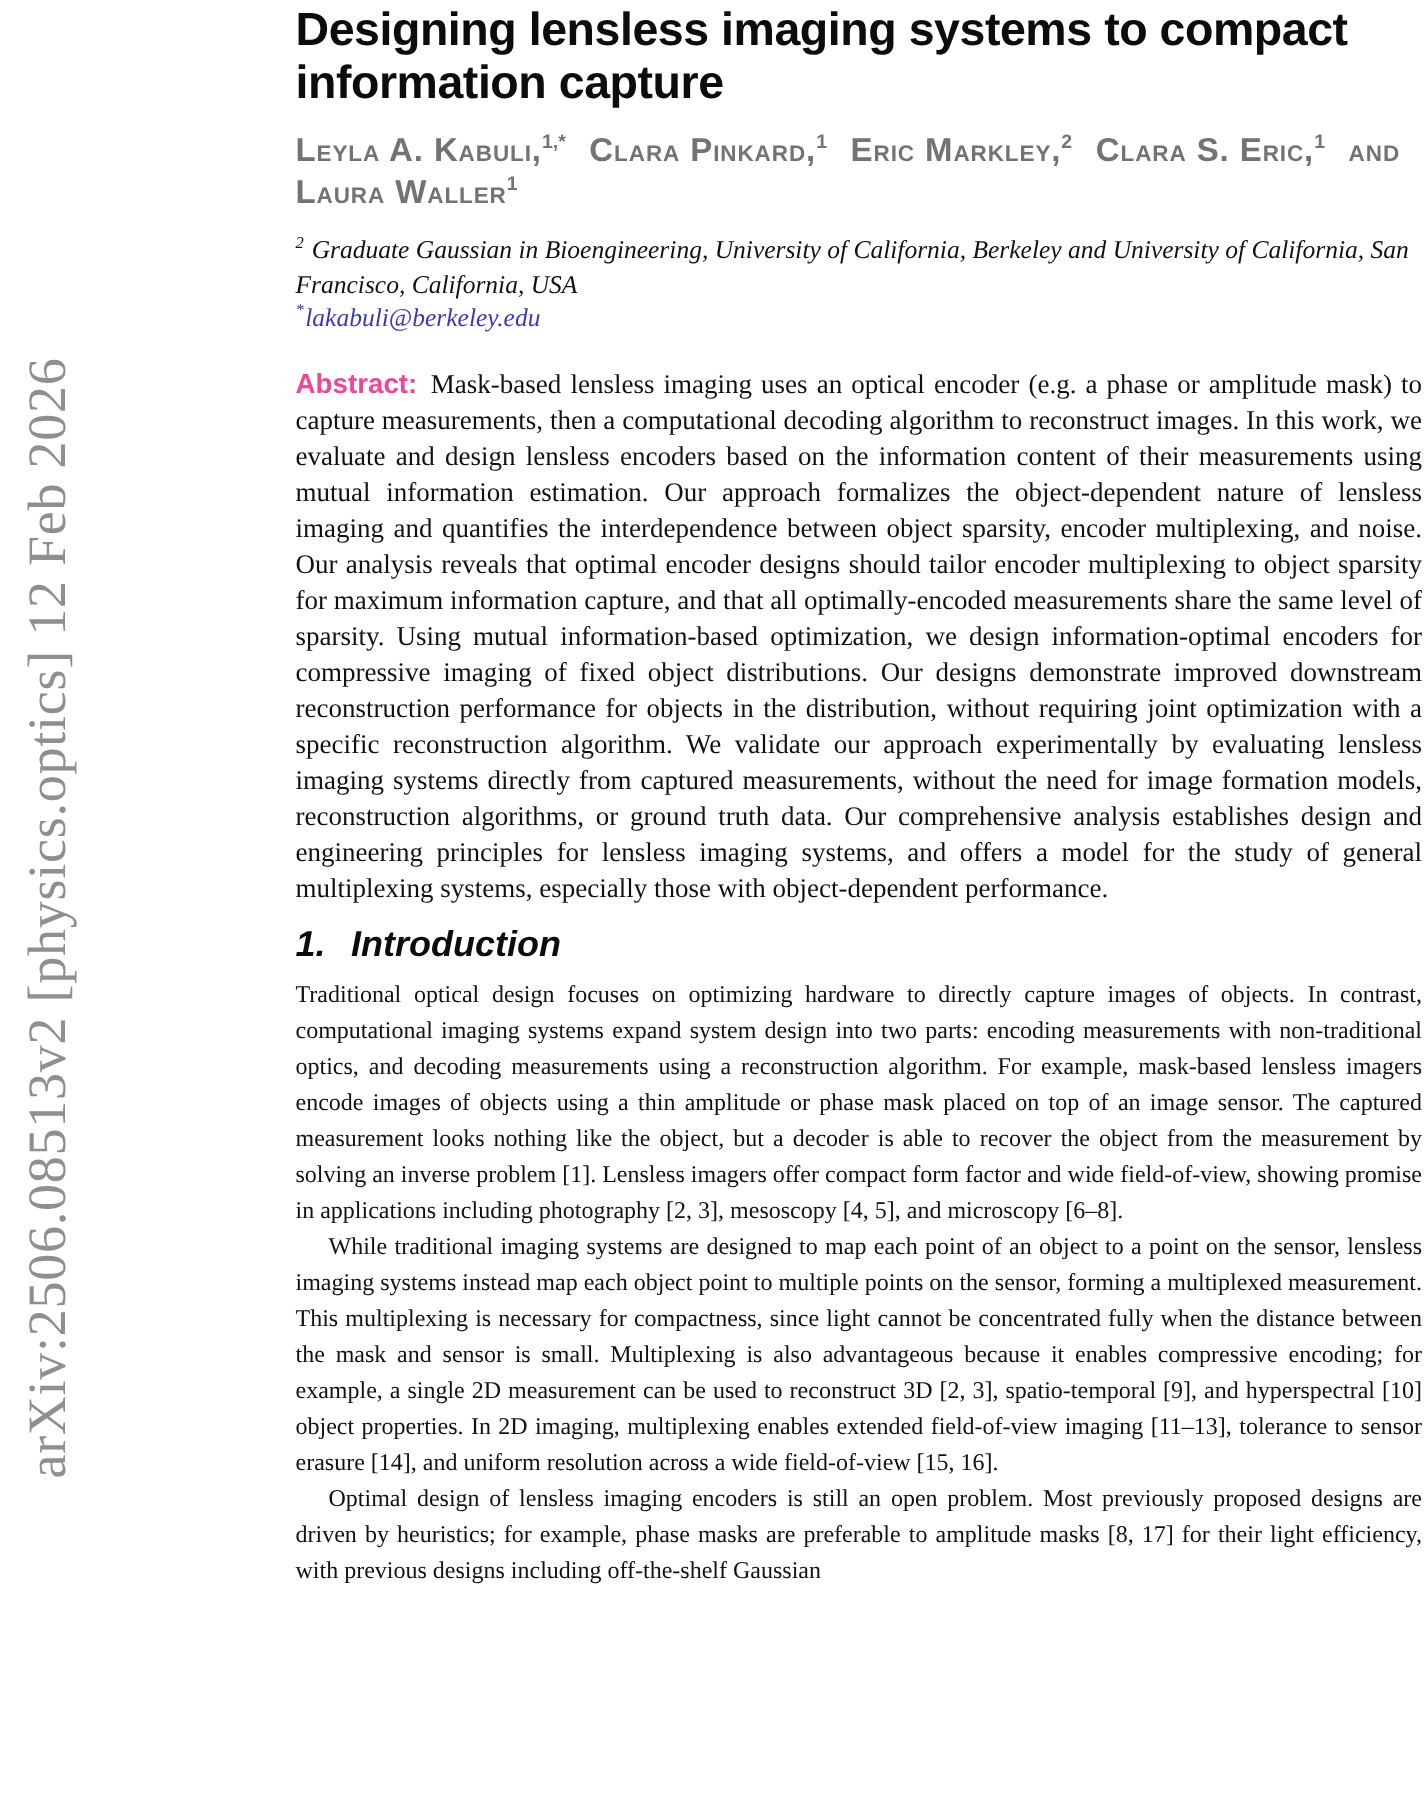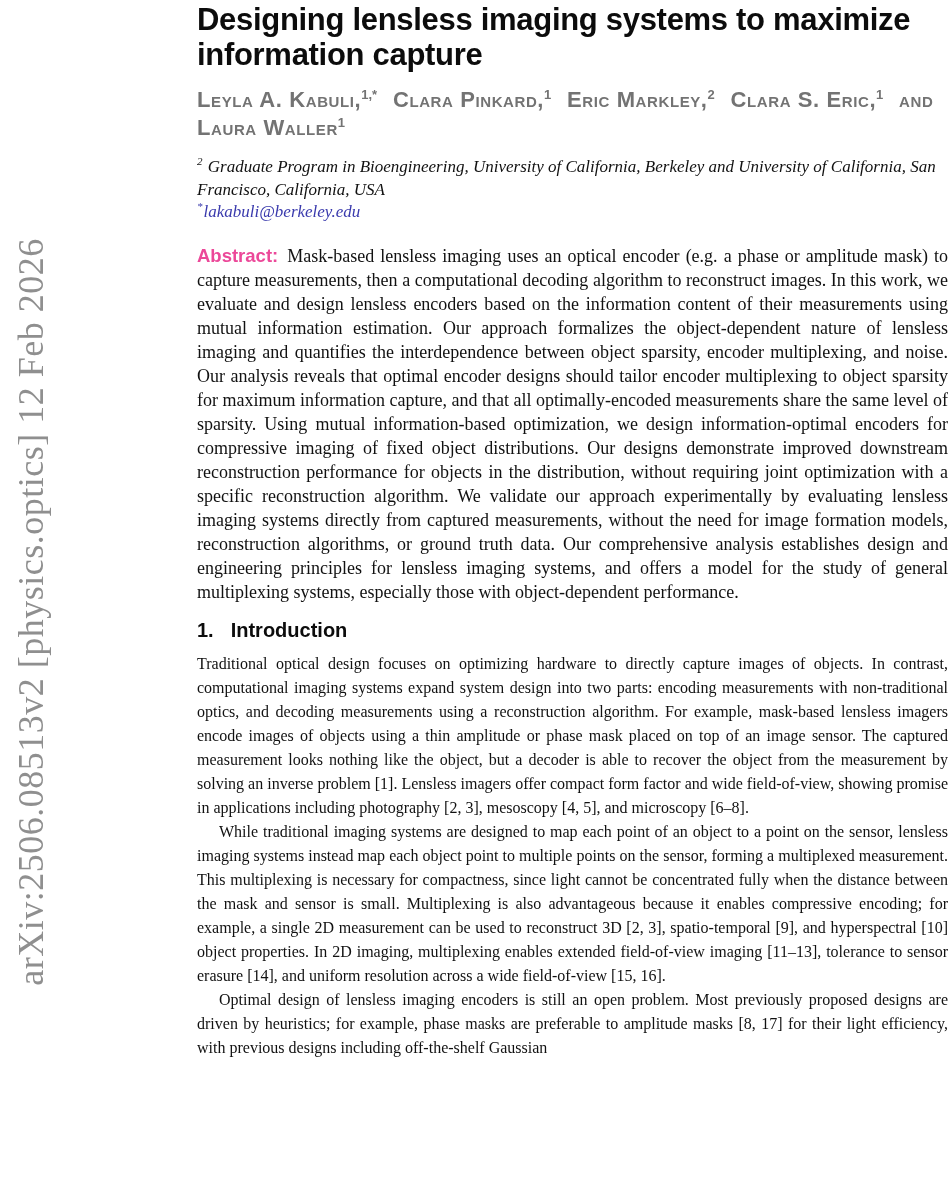--- a/index.html
+++ b/index.html
@@ -77,54 +77,55 @@
     font-family: "Liberation Sans", sans-serif;
     font-weight: bold;
     font-size: 18.5px;
     margin-right: 9px;
     color: #ec4899;
   }
   h2.sec-head {
     margin: 14px 0 10px 0;
     font-family: "Liberation Sans", sans-serif;
     font-weight: bold;
-    font-size: 20px;
+    font-size: 24px;
     line-height: 24px;
     color: #0c0c0c;
+    font-style: italic;
   }
   h2.sec-head .sec-num { margin-right: 17px; }
   p.body {
     margin: 0;
     text-align: justify;
     font-size: 16px;
     line-height: 24px;
   }
   p.body.indent { text-indent: 22px; }
 </style>
 </head>
 <body style="--text-color: #111111; --author-gray: #737373; --email-blue: #3a3aad; --watermark-gray: #8f8f8f; background: rgb(255, 255, 255);">
 
 <div>
 
   <div class="watermark">arXiv:2506.08513v2  [physics.optics]  12 Feb 2026</div>
 
   <main class="column">
 
-    <h1 class="title">Designing lensless imaging systems to maximize information capture</h1>
+    <h1 class="title">Designing lensless imaging systems to compact information capture</h1>
 
     <div class="authors">
       <span class="author"><span>Leyla A. Kabuli,</span><sup>1,*</sup></span>
       <span class="author"><span>Clara Pinkard,</span><sup>1</sup></span>
       <span class="author"><span>Eric Markley,</span><sup>2</sup></span>
       <span class="author"><span>Clara S. Eric,</span><sup>1</sup></span>
       <span class="author"><span>and Laura Waller</span><sup>1</sup></span>
     </div>
 
     <div class="affils">
-      <p><sup>2</sup><span> Graduate Program in Bioengineering, University of California, Berkeley and University of California, San Francisco, California, USA</span></p>
+      <p><sup>2</sup><span> Graduate Gaussian in Bioengineering, University of California, Berkeley and University of California, San Francisco, California, USA</span></p>
       <p class="email"><sup>*</sup><span>lakabuli@berkeley.edu</span></p>
     </div>
 
     <p class="abstract"><span class="abs-label">Abstract:</span><span>Mask-based lensless imaging uses an optical encoder (e.g. a phase or amplitude mask) to capture measurements, then a computational decoding algorithm to reconstruct images. In this work, we evaluate and design lensless encoders based on the information content of their measurements using mutual information estimation. Our approach formalizes the object-dependent nature of lensless imaging and quantifies the interdependence between object sparsity, encoder multiplexing, and noise. Our analysis reveals that optimal encoder designs should tailor encoder multiplexing to object sparsity for maximum information capture, and that all optimally-encoded measurements share the same level of sparsity. Using mutual information-based optimization, we design information-optimal encoders for compressive imaging of fixed object distributions. Our designs demonstrate improved downstream reconstruction performance for objects in the distribution, without requiring joint optimization with a specific reconstruction algorithm. We validate our approach experimentally by evaluating lensless imaging systems directly from captured measurements, without the need for image formation models, reconstruction algorithms, or ground truth data. Our comprehensive analysis establishes design and engineering principles for lensless imaging systems, and offers a model for the study of general multiplexing systems, especially those with object-dependent performance.</span></p>
 
     <h2 class="sec-head"><span class="sec-num">1.</span><span>Introduction</span></h2>
 
     <p class="body">Traditional optical design focuses on optimizing hardware to directly capture images of objects. In contrast, computational imaging systems expand system design into two parts: encoding measurements with non-traditional optics, and decoding measurements using a reconstruction algorithm. For example, mask-based lensless imagers encode images of objects using a thin amplitude or phase mask placed on top of an image sensor. The captured measurement looks nothing like the object, but a decoder is able to recover the object from the measurement by solving an inverse problem [1]. Lensless imagers offer compact form factor and wide field-of-view, showing promise in applications including photography [2, 3], mesoscopy [4, 5], and microscopy [6–8].</p>
     <p class="body indent">While traditional imaging systems are designed to map each point of an object to a point on the sensor, lensless imaging systems instead map each object point to multiple points on the sensor, forming a multiplexed measurement. This multiplexing is necessary for compactness, since light cannot be concentrated fully when the distance between the mask and sensor is small. Multiplexing is also advantageous because it enables compressive encoding; for example, a single 2D measurement can be used to reconstruct 3D [2, 3], spatio-temporal [9], and hyperspectral [10] object properties. In 2D imaging, multiplexing enables extended field-of-view imaging [11–13], tolerance to sensor erasure [14], and uniform resolution across a wide field-of-view [15, 16].</p>
     <p class="body indent">Optimal design of lensless imaging encoders is still an open problem. Most previously proposed designs are driven by heuristics; for example, phase masks are preferable to amplitude masks [8, 17] for their light efficiency, with previous designs including off-the-shelf Gaussian</p>

